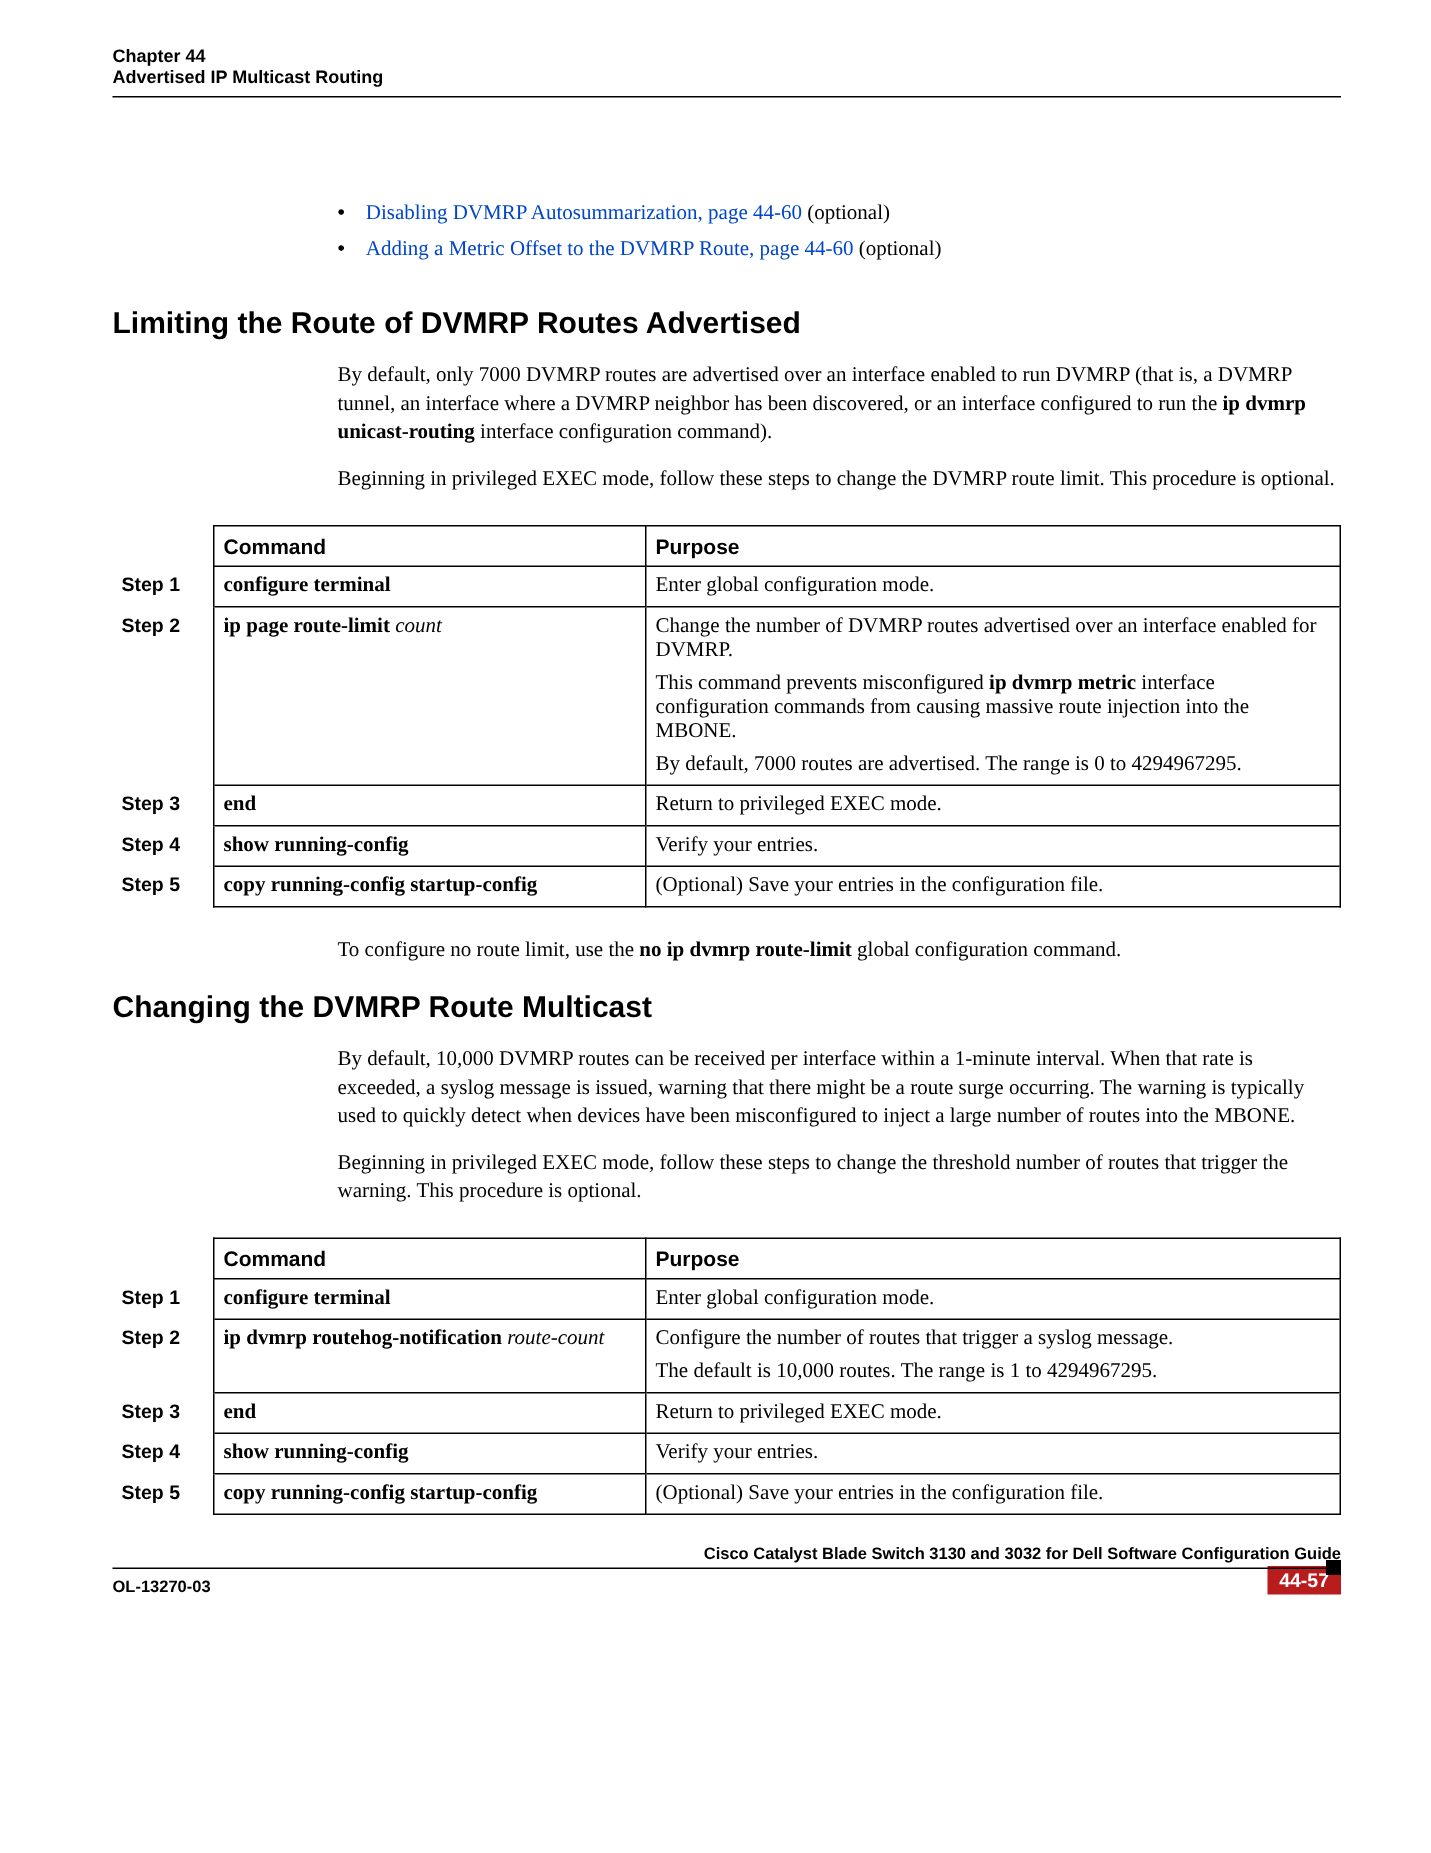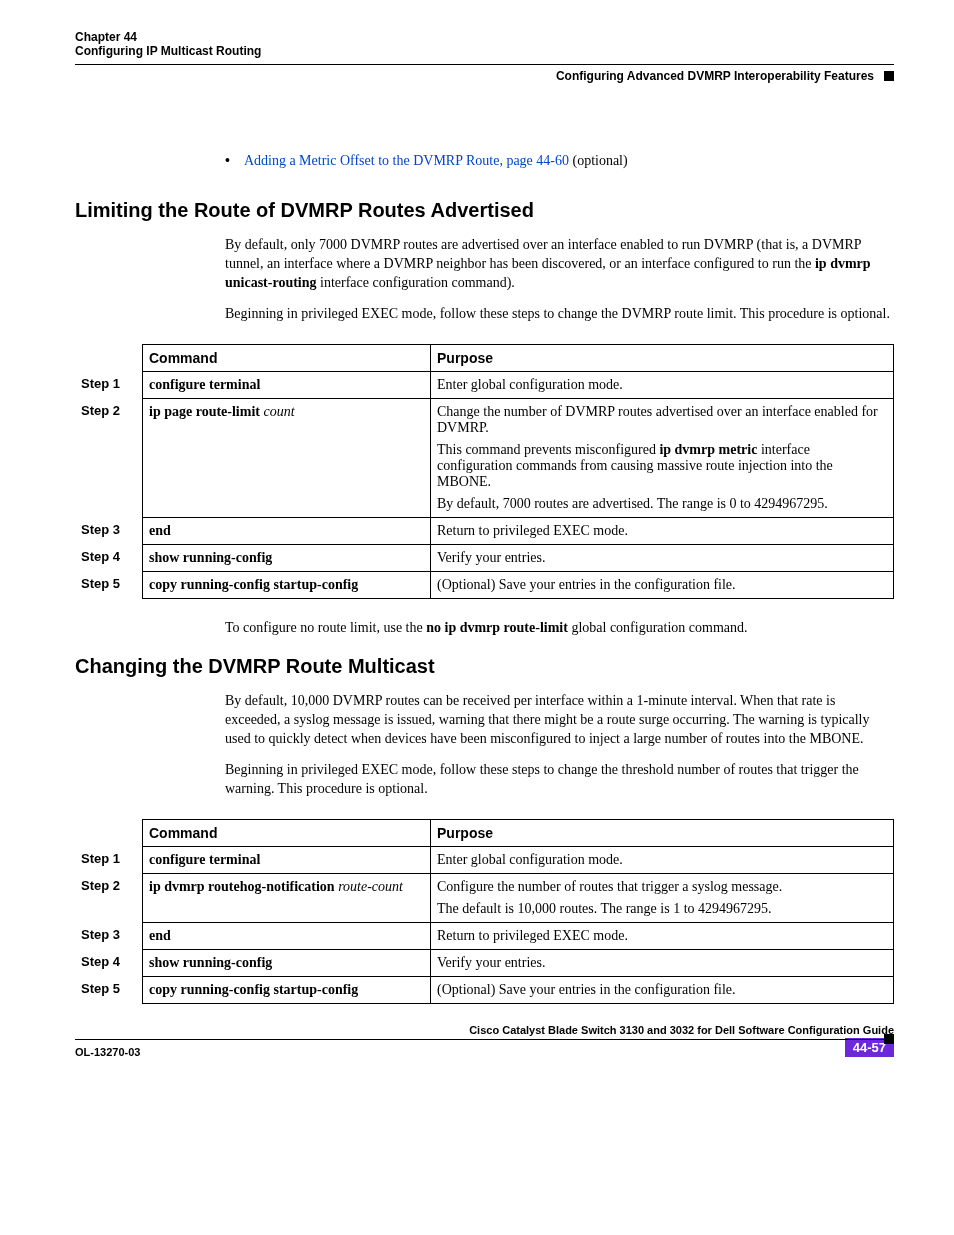--- a/index.html
+++ b/index.html
@@ -119,44 +119,41 @@
     content:"";
     position:absolute; right:0; top:-6px;
     width:10px; height:10px; background:#000;
   }
   .footer-bottom {
     display:flex; justify-content:space-between; align-items:flex-start;
     margin-top:6px;
   }
   .doc-id { font-family: Arial, Helvetica, sans-serif; font-weight:bold; font-size:11px; }
   .page-badge {
-    background:#6d28d9; color:#fff;
+    background:#b91c1c; color:#fff;
     font-family: Arial, Helvetica, sans-serif; font-weight:bold;
     font-size: 13px; padding: 2px 8px;
     margin-top:-8px;
   }
 </style>
 </head>
 <body>
 
 <div>
   <div class="header-top">
     <span class="chap">Chapter 44</span>
-    <span>Configuring IP Multicast Routing</span>
+    <span>Advertised IP Multicast Routing</span>
   </div>
   <div class="header-line"></div>
-  <div class="header-sub">
-    <span>Configuring Advanced DVMRP Interoperability Features</span>
-    <span class="blk"></span>
-  </div>
 </div>
 
 <div class="content">
 
   <ul class="bullets">
+    <li><a class="link" href="#">Disabling DVMRP Autosummarization, page 44-60</a><span> (optional)</span></li>
     <li><a class="link" href="#">Adding a Metric Offset to the DVMRP Route, page 44-60</a><span> (optional)</span></li>
   </ul>
 
   <h2>Limiting the Route of DVMRP Routes Advertised</h2>
   <p class="para">
     <span>By default, only 7000 DVMRP routes are advertised over an interface enabled to run DVMRP (that is, a DVMRP tunnel, an interface where a DVMRP neighbor has been discovered, or an interface configured to run the </span><span class="cmd">ip dvmrp unicast-routing</span><span> interface configuration command).</span>
   </p>
   <p class="para">Beginning in privileged EXEC mode, follow these steps to change the DVMRP route limit. This procedure is optional.</p>
 
   <table class="steps">

